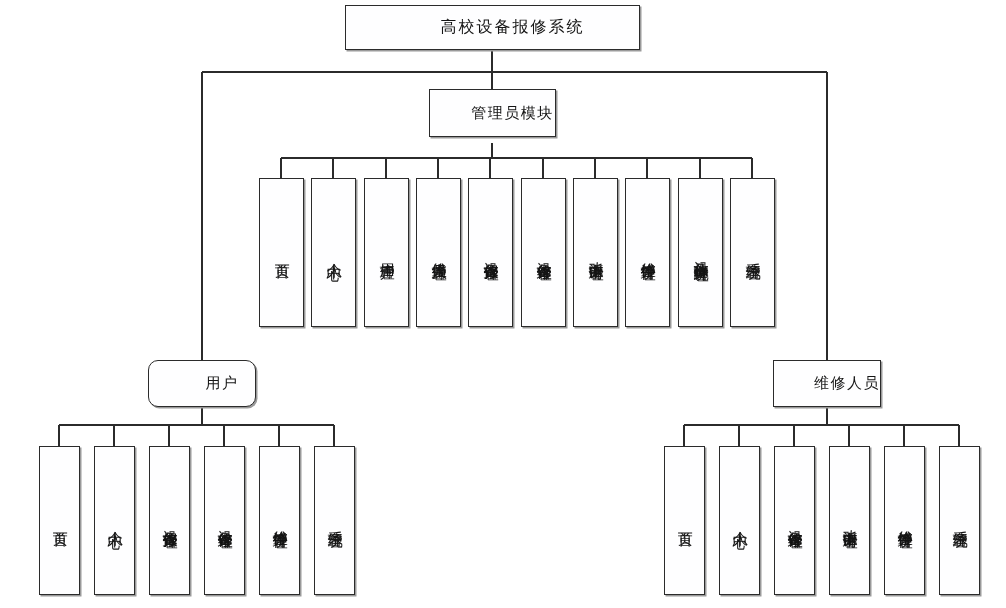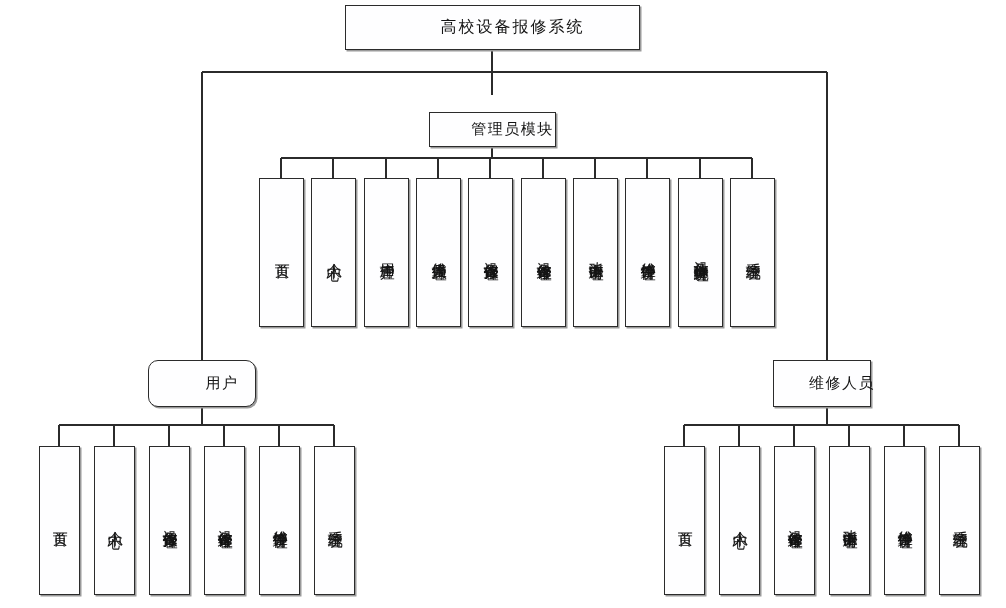--- a/index.html
+++ b/index.html
@@ -104,29 +104,29 @@
       <line x1="849" y1="425" x2="849" y2="446"></line>
       <line x1="904" y1="425" x2="904" y2="446"></line>
       <line x1="959" y1="425" x2="959" y2="446"></line>
     </g>
   </svg>
 
   <div class="node node-h title-box" style="left:345px; top:5px; width:295px; height:45px;">
     <span>高校设备报修系统</span>
   </div>
 
-  <div class="node node-h" style="left:429px; top:112px; width:127px; height:35px;">
+  <div class="node node-h" style="left:429px; top:89px; width:127px; height:48px;">
     <span>管理员模块</span>
   </div>
 
   <div class="node node-h" style="left:148px; top:360px; width:108px; height:47px;border-radius:10px;">
     <span>用户</span>
   </div>
 
-  <div class="node node-h" style="left:773px; top:360px; width:98px; height:47px;">
+  <div class="node node-h" style="left:773px; top:360px; width:108px; height:47px;">
     <span>维修人员</span>
   </div>
 
   <div class="node node-v" style="left:259px; top:178px; width:45px; height:149px;">
     <span>首页</span>
   </div>
   <div class="node node-v" style="left:311px; top:178px; width:45px; height:149px;">
     <span>个人中心</span>
   </div>
   <div class="node node-v" style="left:364px; top:178px; width:45px; height:149px;">

